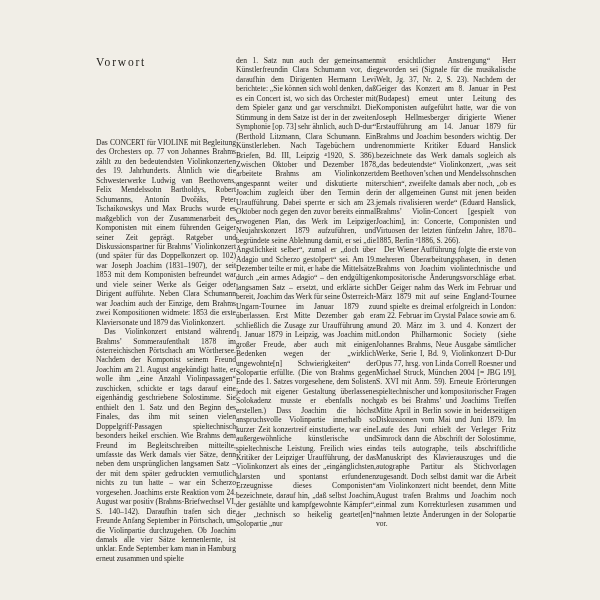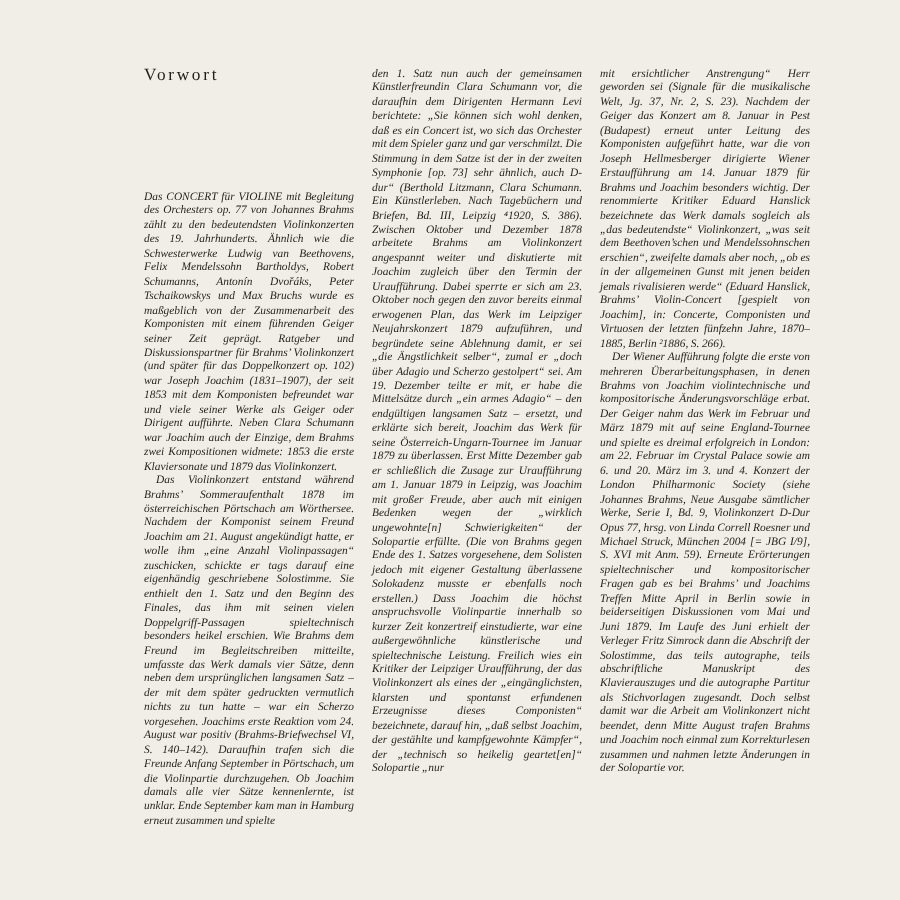--- a/index.html
+++ b/index.html
@@ -16,24 +16,23 @@
     position: relative;
     width: 600px;
     height: 600px;
     background: #f1eee7;
     font-family: "Liberation Serif", "DejaVu Serif", serif;
     color: #211f1b;
   }
   .columns {
     position: absolute;
     left: 96px;
-    top: 44px;
+    top: 56px;
     width: 444px;
     display: flex;
-    gap: 12px;
     align-items: flex-start;
   }
   .col {
     width: 140px;
     flex: 0 0 140px;
   }
   .title {
     font-size: 11.5px;
     font-weight: 400;
     letter-spacing: 1.8px;
@@ -41,21 +40,20 @@
     line-height: 12px;
   }
   .para {
     margin: 0;
     font-size: 7.6px;
     line-height: 9.45px;
     text-align: justify;
     hyphens: auto;
     -webkit-hyphens: auto;
     word-spacing: -0.2px;
-    font-style: italic;
   }
   .para.indent {
     text-indent: 8px;
   }
 </style>
 </head>
 <body>
 
 <div class="page">
   <div class="columns">

